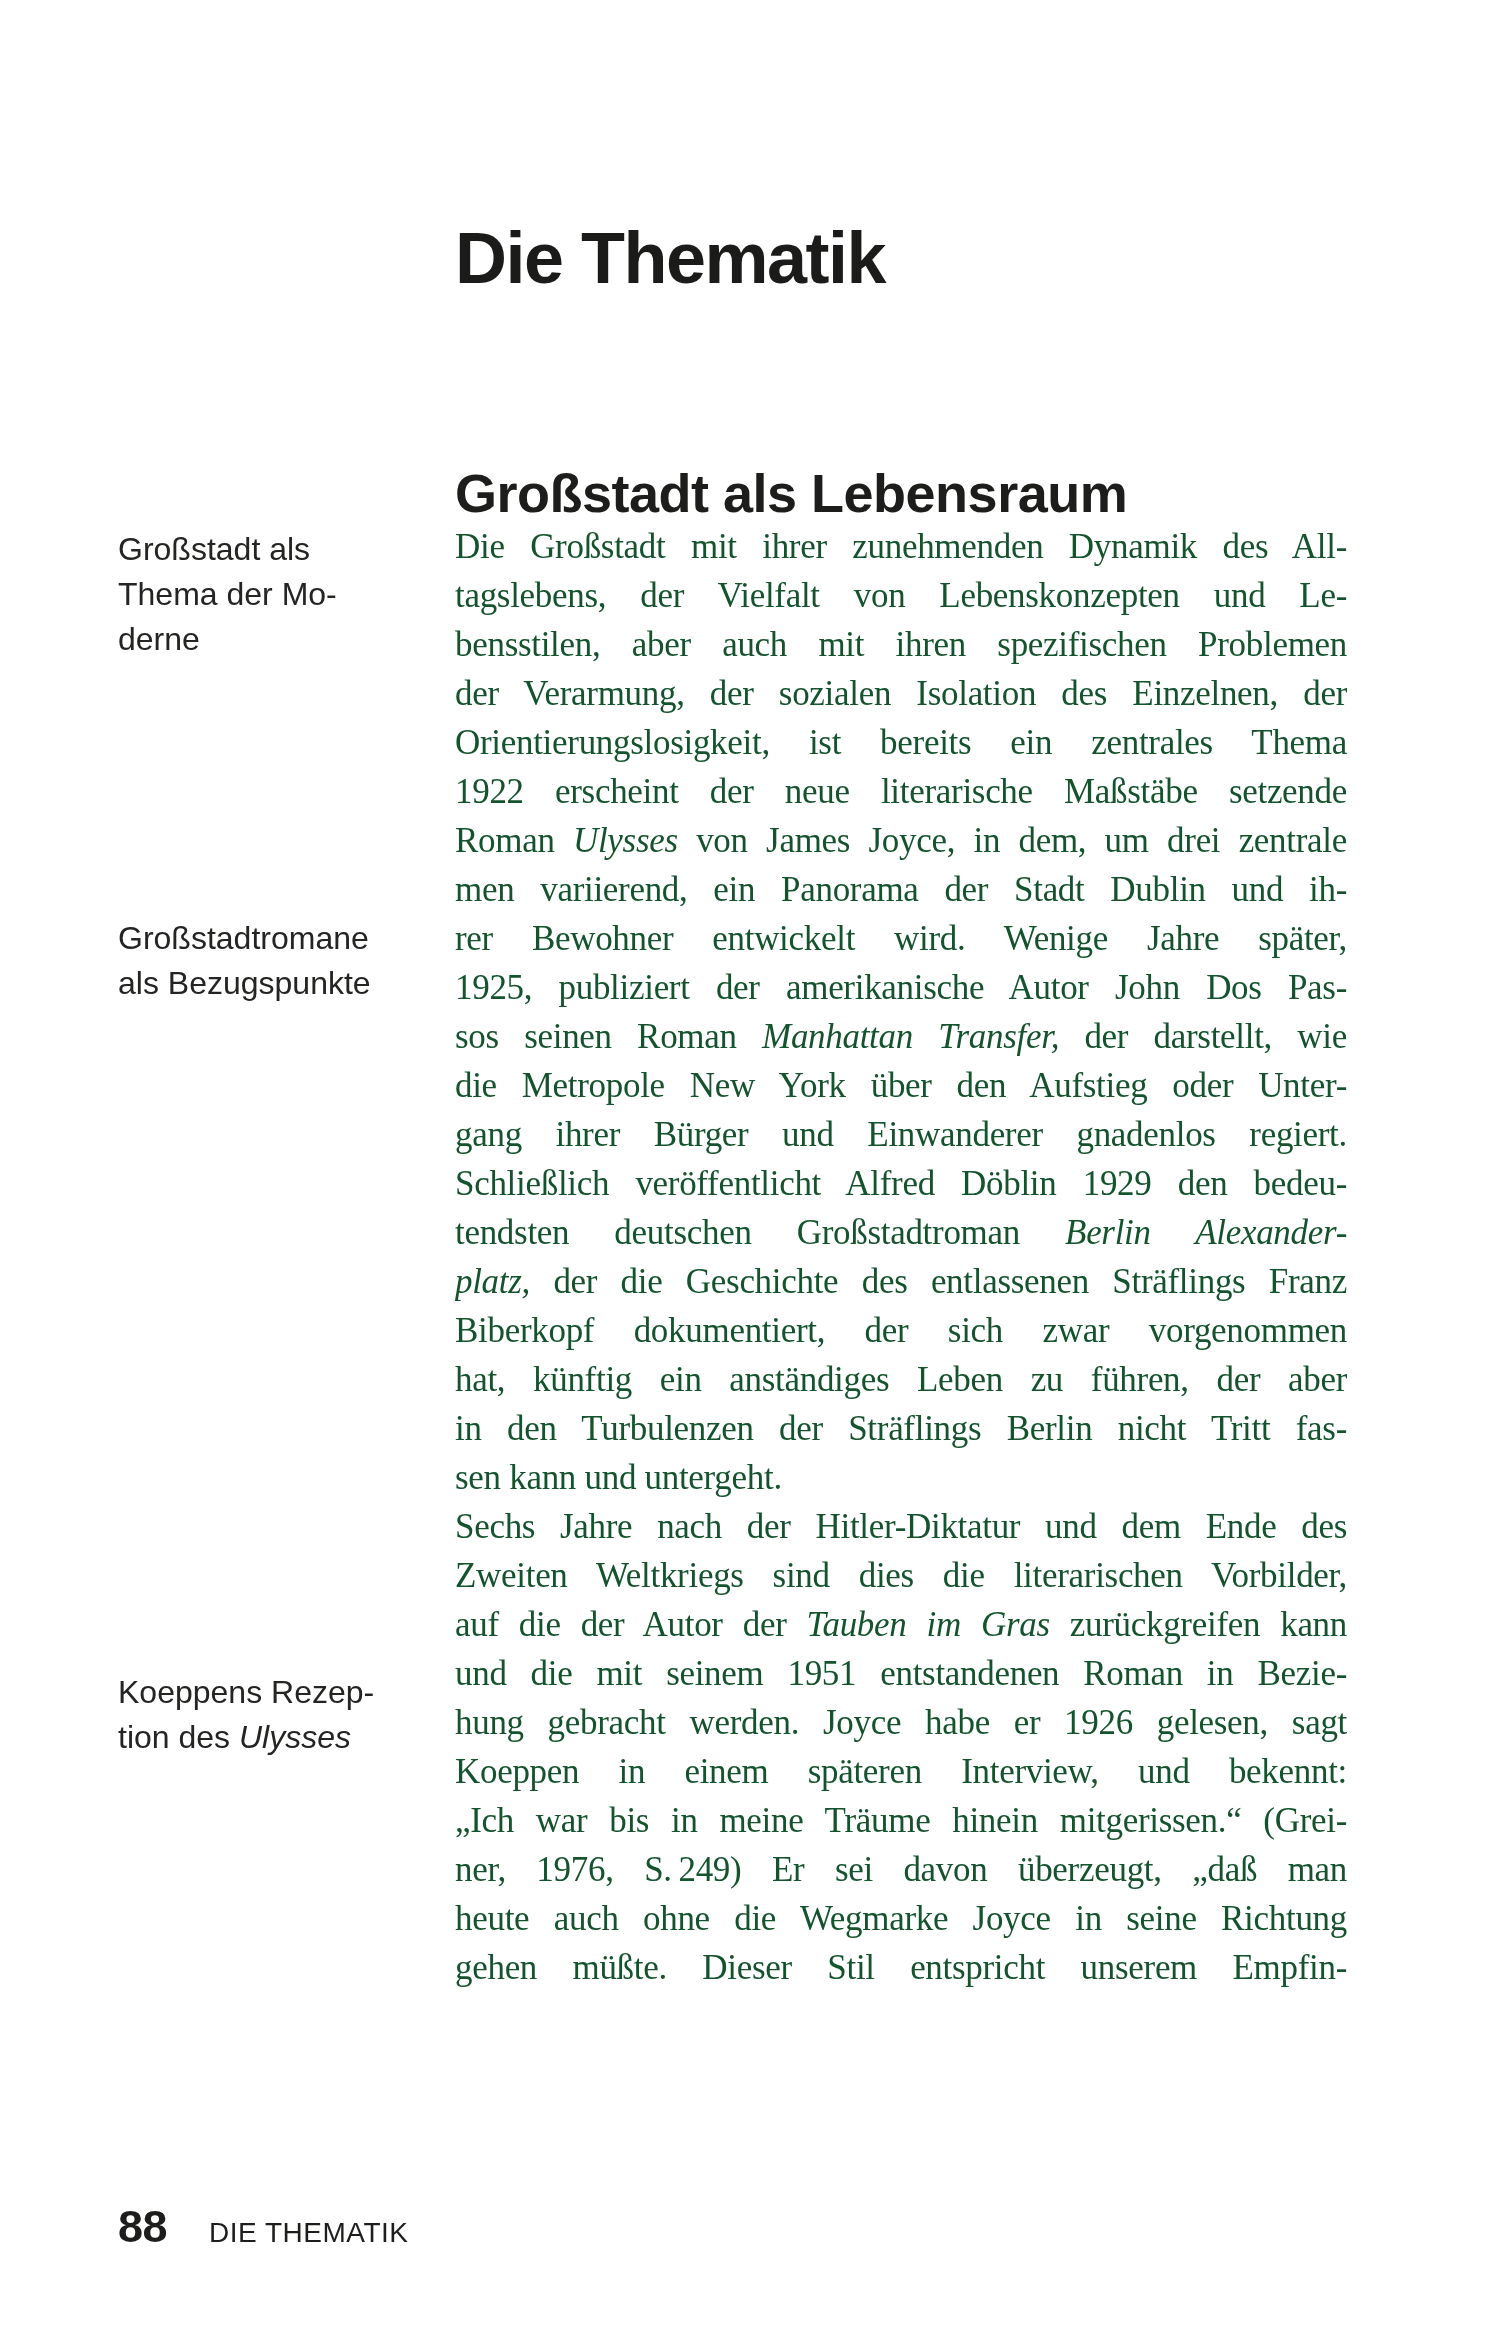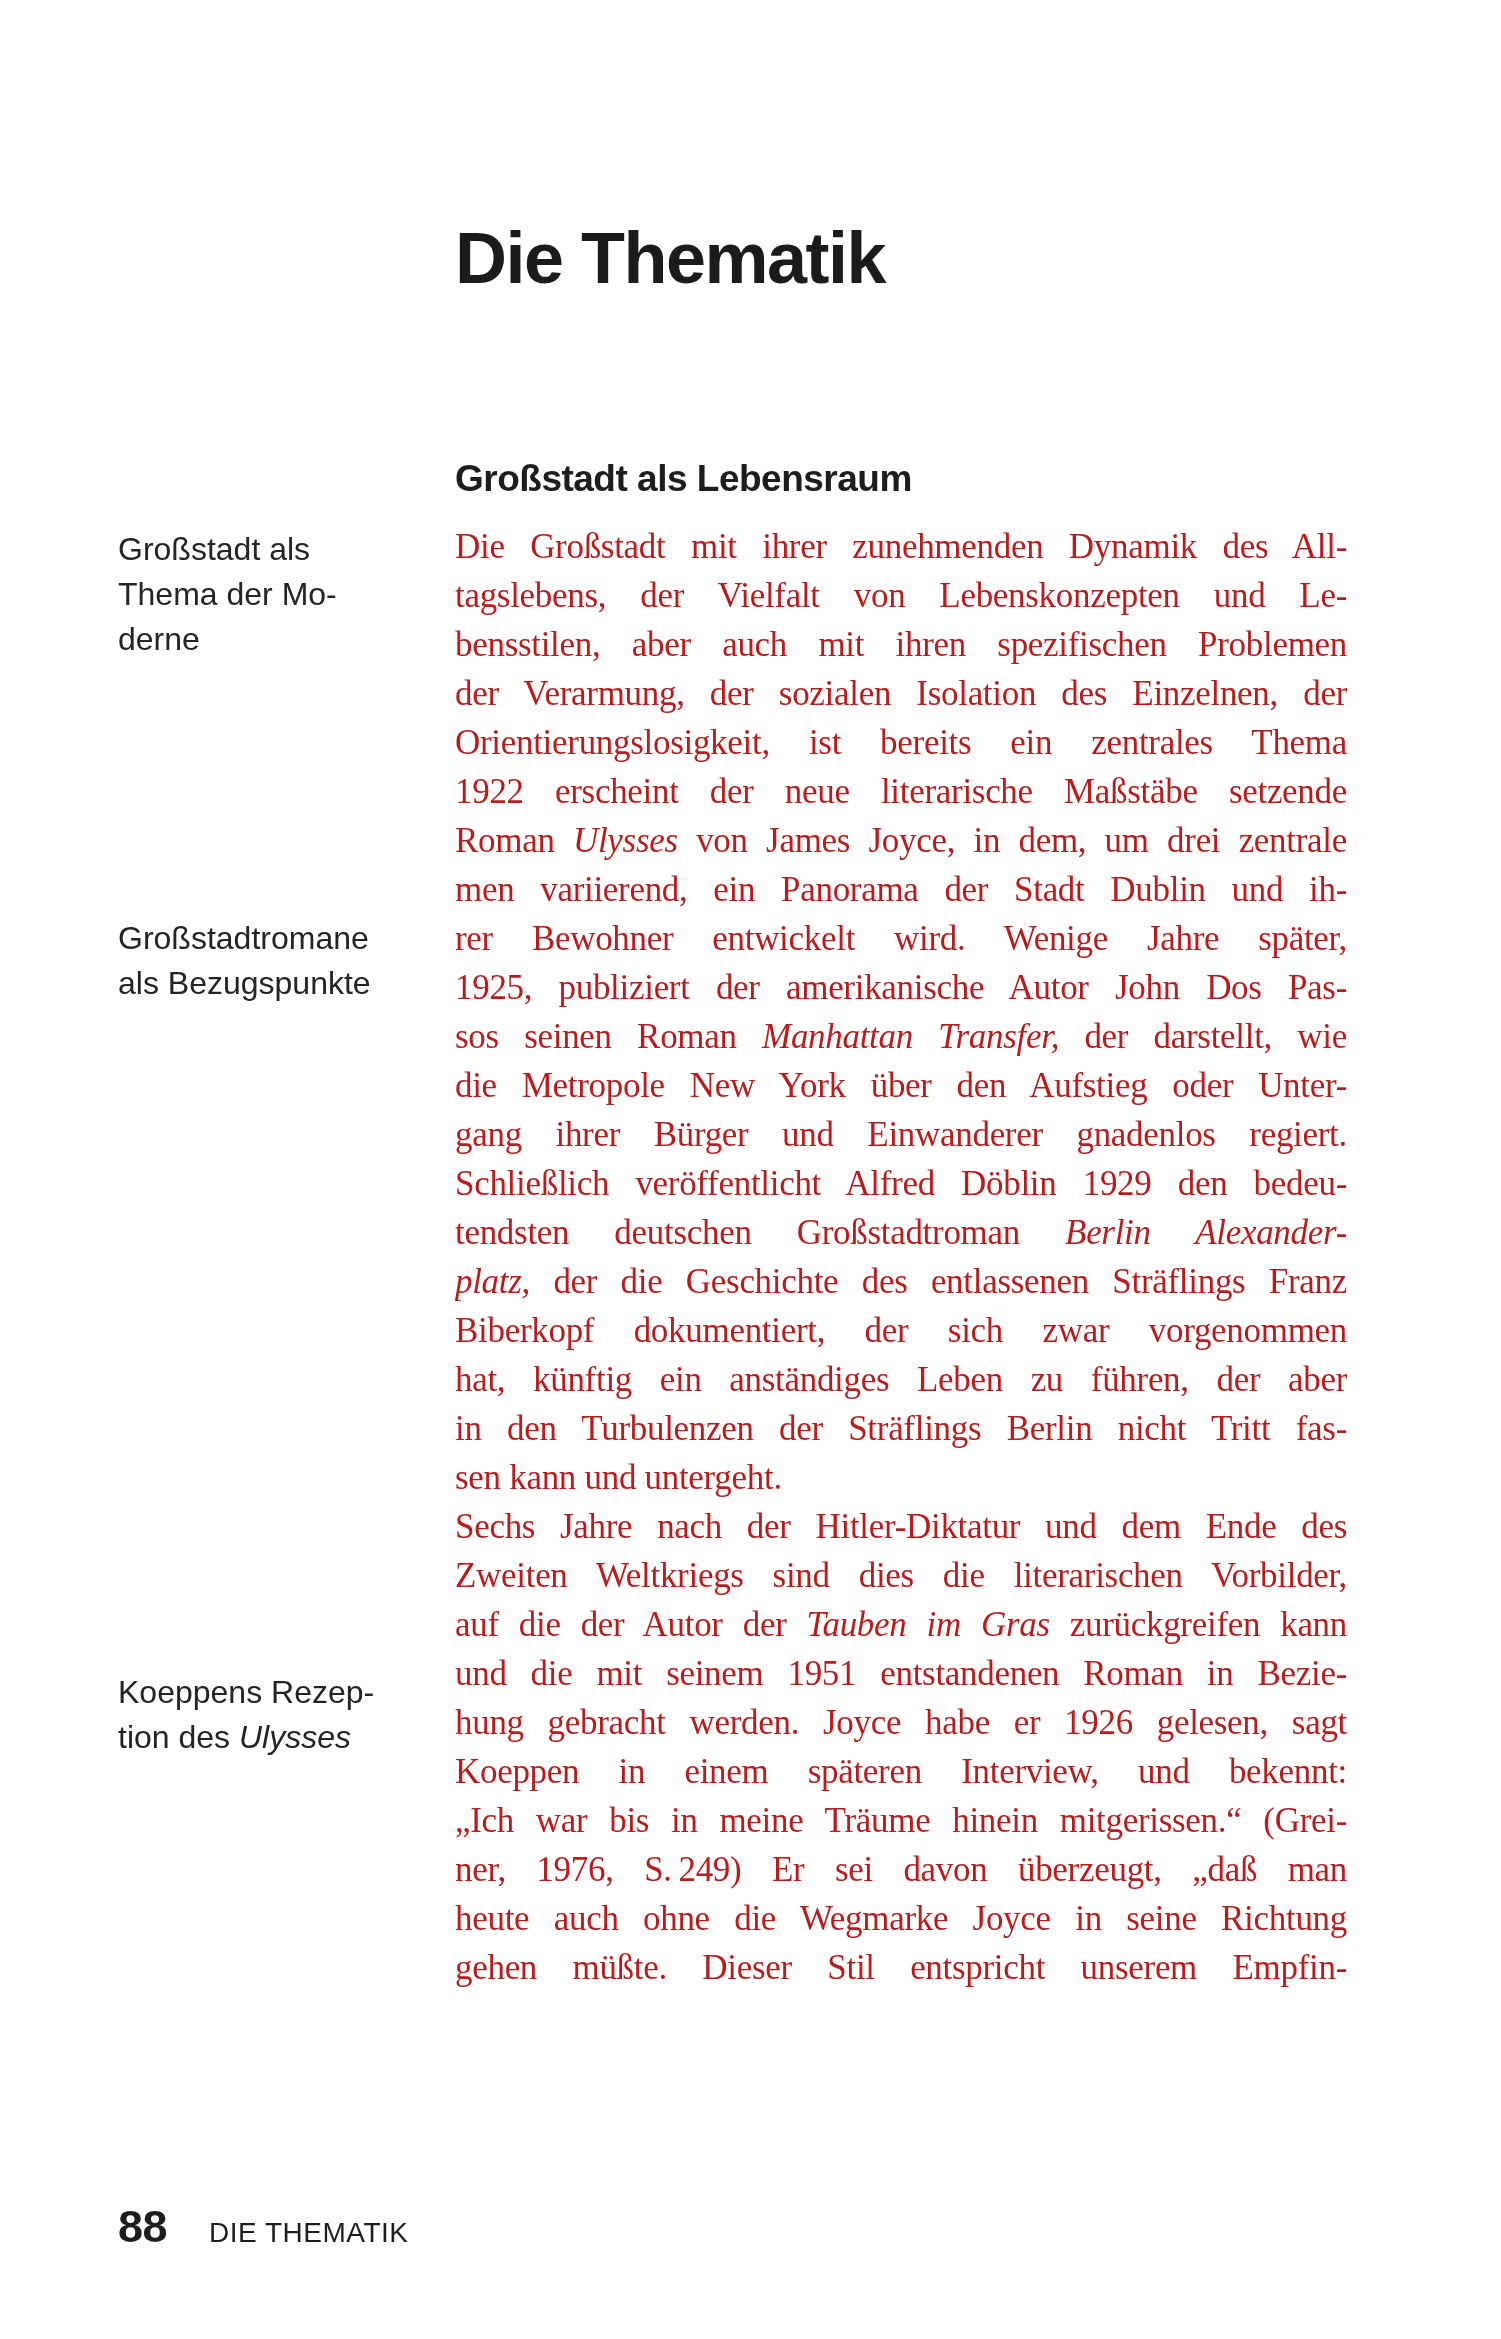--- a/index.html
+++ b/index.html
@@ -16,42 +16,42 @@
   .chapter-title {
     position:absolute; left:455px; top:168px;
     font-family:"Liberation Sans", sans-serif;
     font-weight:700; font-size:72px; line-height:84px;
     letter-spacing:-1.5px; color:#1b1b19;
     white-space:nowrap;
   }
   .section-heading {
     position:absolute; left:455px; top:418px;
     font-family:"Liberation Sans", sans-serif;
-    font-weight:700; font-size:37px; line-height:60px;
+    font-weight:700; font-size:54px; line-height:60px;
     letter-spacing:-0.5px; color:#1d1d1b;
     white-space:nowrap;
   }
 
   
   .note {
     position:absolute; left:118px; width:310px;
     font-family:"Liberation Sans", sans-serif;
     font-size:32px; line-height:45px; font-weight:400;
     color:#242422;
   }
   .note-1 { top:527px; }
   .note-2 { top:916px; }
   .note-3 { top:1670px; }
   .note-line { white-space:nowrap; }
 
   
   .body-col {
     position:absolute; left:455px; top:522px; width:892px;
     font-family:"Liberation Serif", serif;
-    font-size:35px; color:#b91c1c;
+    font-size:35px; color:#14532d;
     letter-spacing:-0.3px;
   }
   .bl {
     height:49px; line-height:49px; overflow:hidden;
     text-align:justify; text-align-last:justify;
     white-space:normal;
   }
   .bl.nj { text-align-last:left; }
 
   

